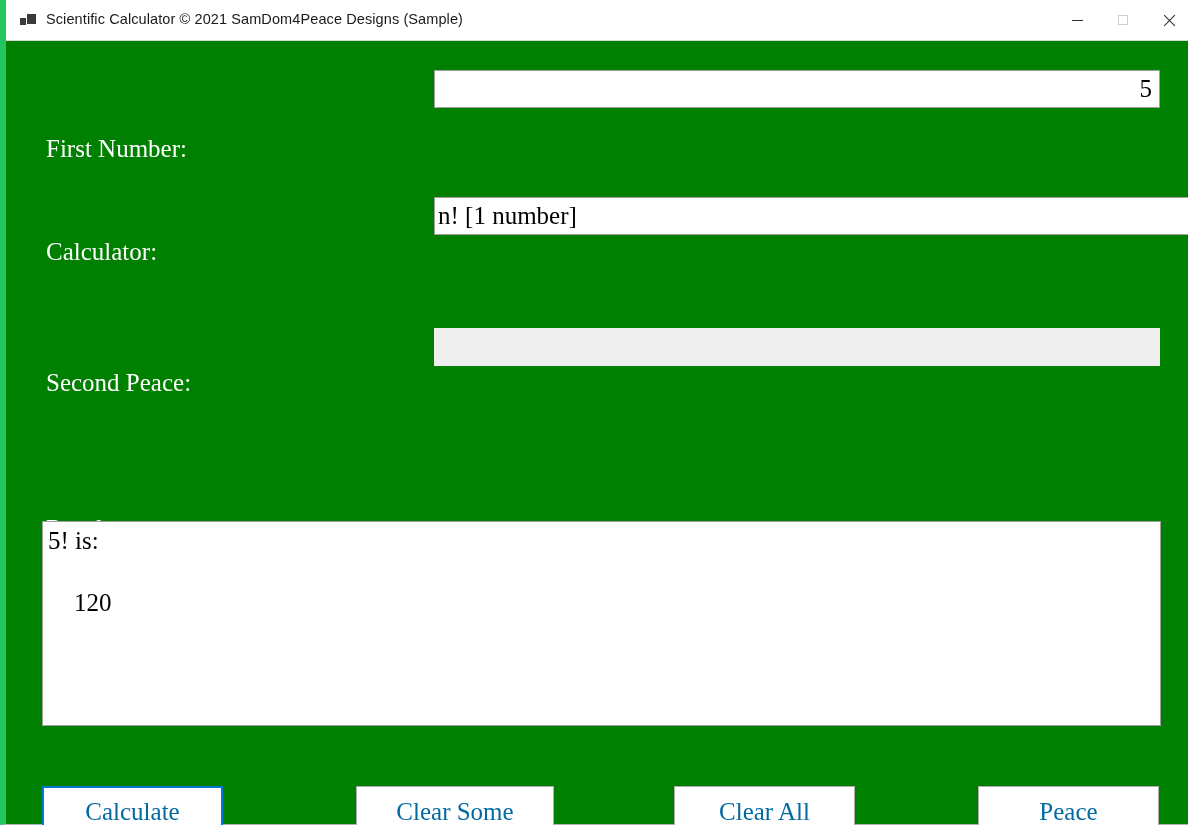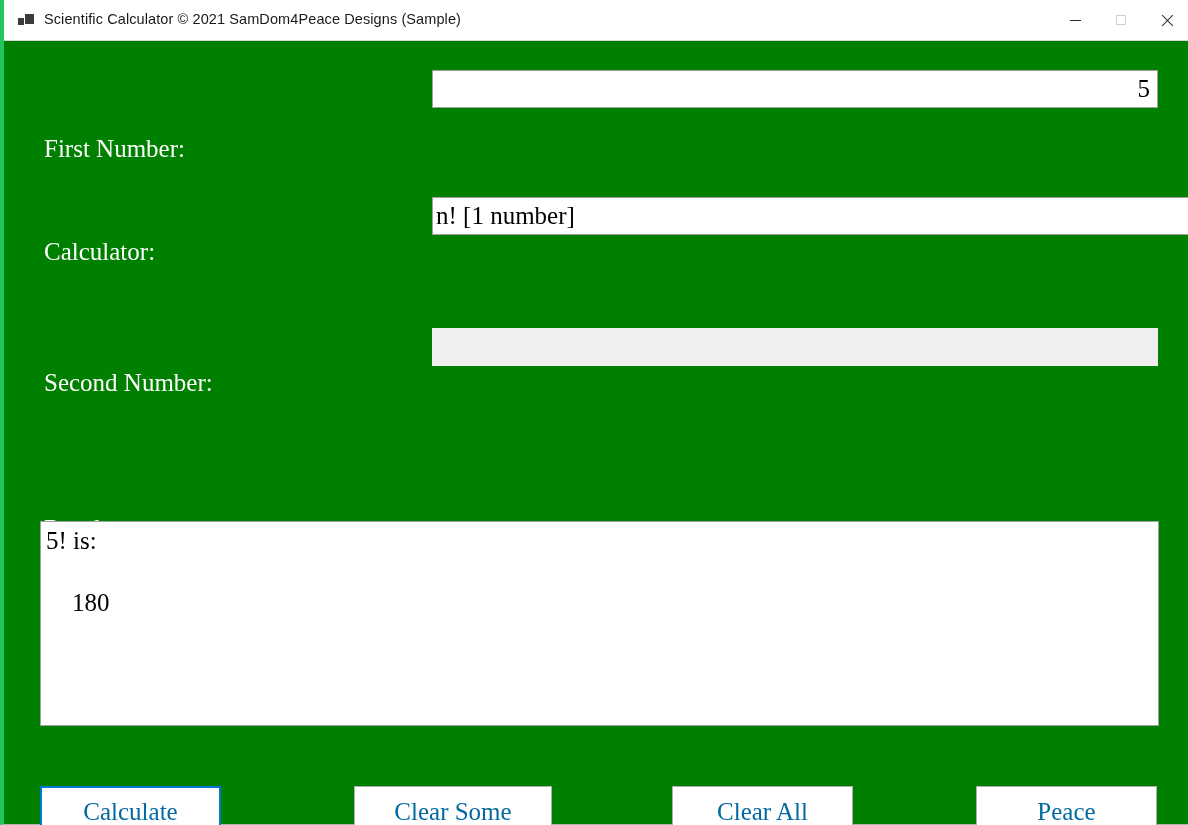--- a/index.html
+++ b/index.html
@@ -15,21 +15,21 @@
     font-family: "Liberation Sans", sans-serif;
   }
 
   
   .window {
     position: absolute;
     left: 0; top: 0;
     width: 1188px;
     height: 825px;
     box-sizing: border-box;
-    border-left: 4px solid #22c55e;
+    border-left: 6px solid #22c55e;
     border-right: 1px solid #b3b3b3;
     border-bottom: 1px solid #b3b3b3;
     background: #008000;
   }
 
   
   .titlebar {
     position: absolute;
     left: 0; top: 0;
     width: 1186px;
@@ -248,29 +248,29 @@
     <div class="field-label lbl-op">Calculator:</div>
     <div class="combo">
       <div class="combo-text">n! [1 number]</div>
       <div class="combo-arrow">
         <svg width="12" height="12" viewBox="0 0 12 12">
           <path d="M2 4.4 L6 8.2 L10 4.4" fill="none" stroke="#3a3a3a" stroke-width="1.1"></path>
         </svg>
       </div>
     </div>
 
-    <div class="field-label lbl-second">Second Number:</div>
+    <div class="field-label lbl-second">Second Peace:</div>
     <div class="textbox tb-second"></div>
 
     <div class="field-label lbl-result">Result:</div>
 
     <div class="result-box">
       <div class="result-line first">5! is:</div>
       <div class="result-line blank"></div>
-      <div class="result-line value">180</div>
+      <div class="result-line value">120</div>
     </div>
 
     <div class="btn btn-calculate focused">Calculate</div>
     <div class="btn btn-clear-some">Clear Some</div>
     <div class="btn btn-clear-all">Clear All</div>
     <div class="btn btn-exit">Peace</div>
 
   </div>
 </div>
 

